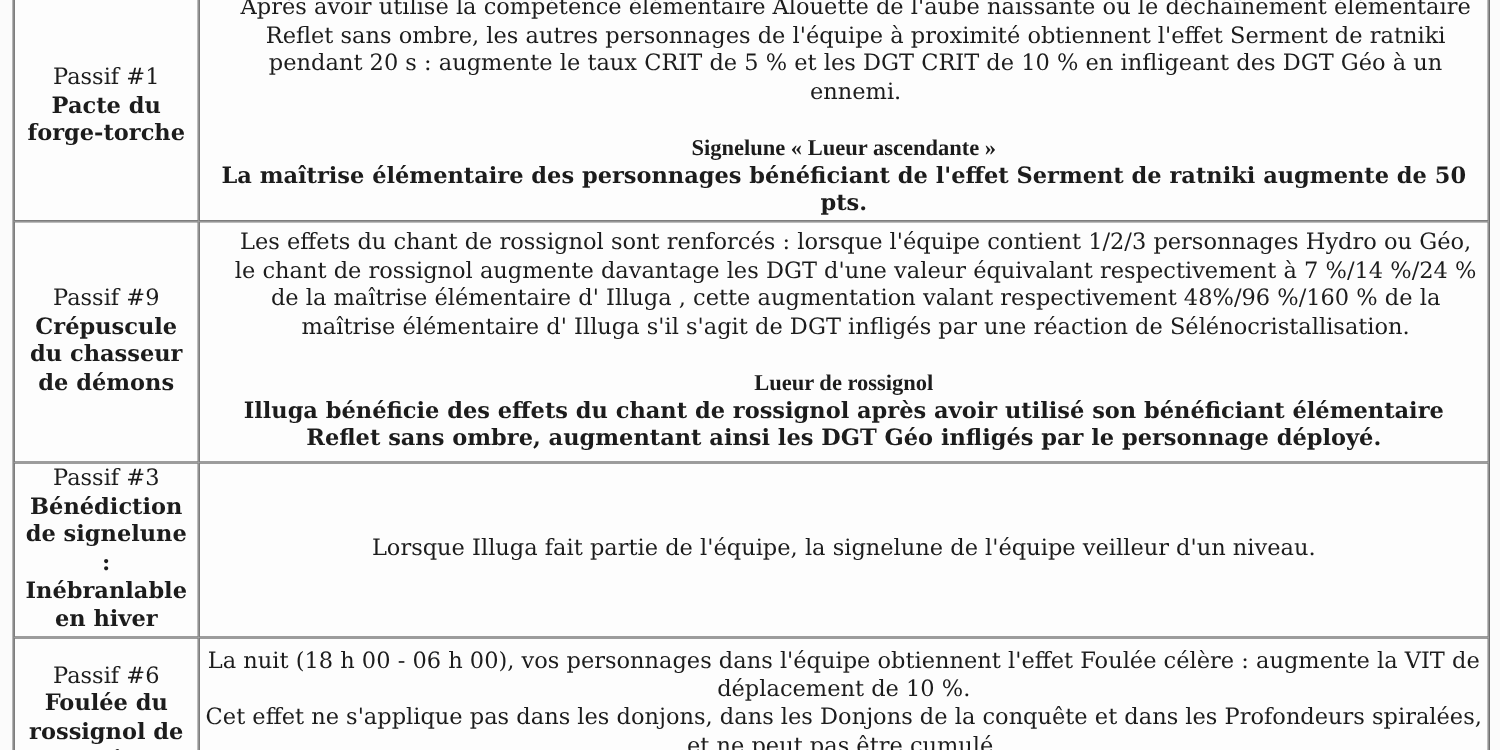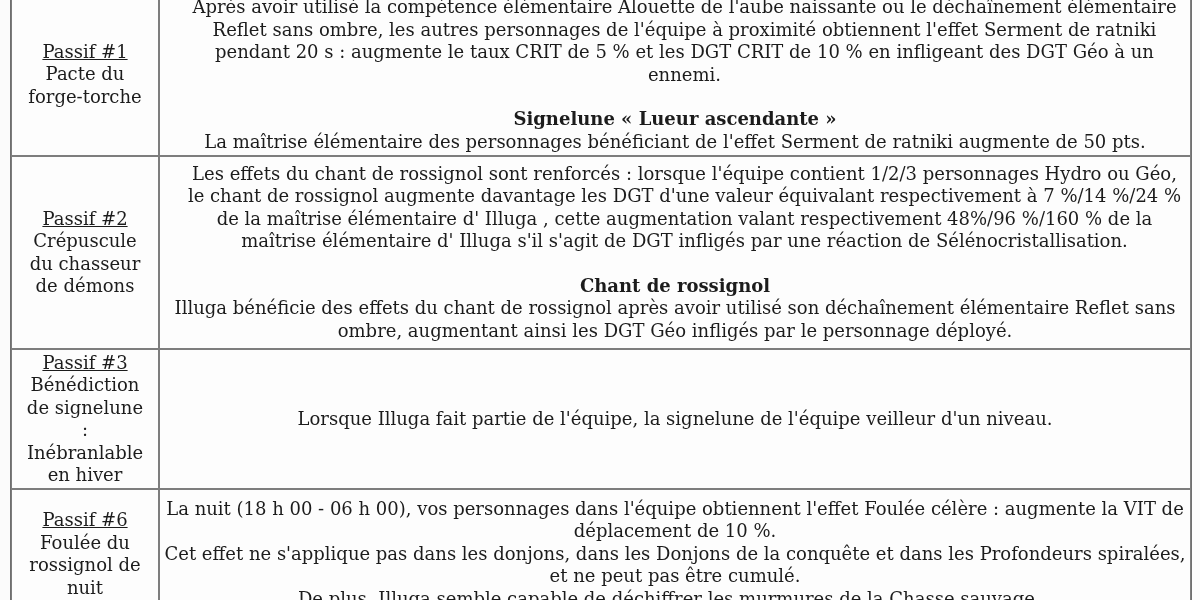--- a/index.html
+++ b/index.html
@@ -34,38 +34,39 @@
     border: 1px solid #7d7d7d;
     padding: 1px 4px;
     vertical-align: middle;
     text-align: center;
   }
   td.label-cell {
     width: 138px;
   }
   .passive-id {
     white-space: pre-line;
-    text-decoration: underline;
   }
   .passive-name {
-    font-weight: normal;
+    font-weight: bold;
     white-space: pre-line;
   }
   .main-text {
     white-space: pre-line;
   }
   .has-sub .main-text {
     margin-bottom: 22px;
     margin-left: 19px;
   }
   .sub-heading {
     font-weight: bold;
+    font-family: Liberation Serif, serif;
   }
   .sub-text {
     white-space: pre-line;
+    font-weight: bold;
   }
   tr.row-1 { height: 163px; }
   tr.row-2 { height: 193px; }
   tr.row-3 { height: 140px; }
   tr.row-4 { height: 130px; }
 </style>
 </head>
 <body>
 
 <div class="viewport">
@@ -78,29 +79,29 @@
 forge-torche</div>
         </td>
         <td class="desc-cell has-sub">
           <div class="main-text">Après avoir utilisé la compétence élémentaire Alouette de l'aube naissante ou le déchaînement élémentaire Reflet sans ombre, les autres personnages de l'équipe à proximité obtiennent l'effet Serment de ratniki pendant 20 s : augmente le taux CRIT de 5 % et les DGT CRIT de 10 % en infligeant des DGT Géo à un ennemi.</div>
           <div class="sub-heading">Signelune « Lueur ascendante »</div>
           <div class="sub-text">La maîtrise élémentaire des personnages bénéficiant de l'effet Serment de ratniki augmente de 50 pts.</div>
         </td>
       </tr>
       <tr class="row-2">
         <td class="label-cell">
-          <div class="passive-id">Passif #2</div>
+          <div class="passive-id">Passif #9</div>
           <div class="passive-name">Crépuscule
 du chasseur
 de démons</div>
         </td>
         <td class="desc-cell has-sub">
           <div class="main-text">Les effets du chant de rossignol sont renforcés : lorsque l'équipe contient 1/2/3 personnages Hydro ou Géo, le chant de rossignol augmente davantage les DGT d'une valeur équivalant respectivement à 7 %/14 %/24 % de la maîtrise élémentaire d' Illuga , cette augmentation valant respectivement 48%/96 %/160 % de la maîtrise élémentaire d' Illuga s'il s'agit de DGT infligés par une réaction de Sélénocristallisation.</div>
-          <div class="sub-heading">Chant de rossignol</div>
-          <div class="sub-text">Illuga bénéficie des effets du chant de rossignol après avoir utilisé son déchaînement élémentaire Reflet sans ombre, augmentant ainsi les DGT Géo infligés par le personnage déployé.</div>
+          <div class="sub-heading">Lueur de rossignol</div>
+          <div class="sub-text">Illuga bénéficie des effets du chant de rossignol après avoir utilisé son bénéficiant élémentaire Reflet sans ombre, augmentant ainsi les DGT Géo infligés par le personnage déployé.</div>
         </td>
       </tr>
       <tr class="row-3">
         <td class="label-cell">
           <div class="passive-id">Passif #3</div>
           <div class="passive-name">Bénédiction
 de signelune
 :
 Inébranlable
 en hiver</div>

